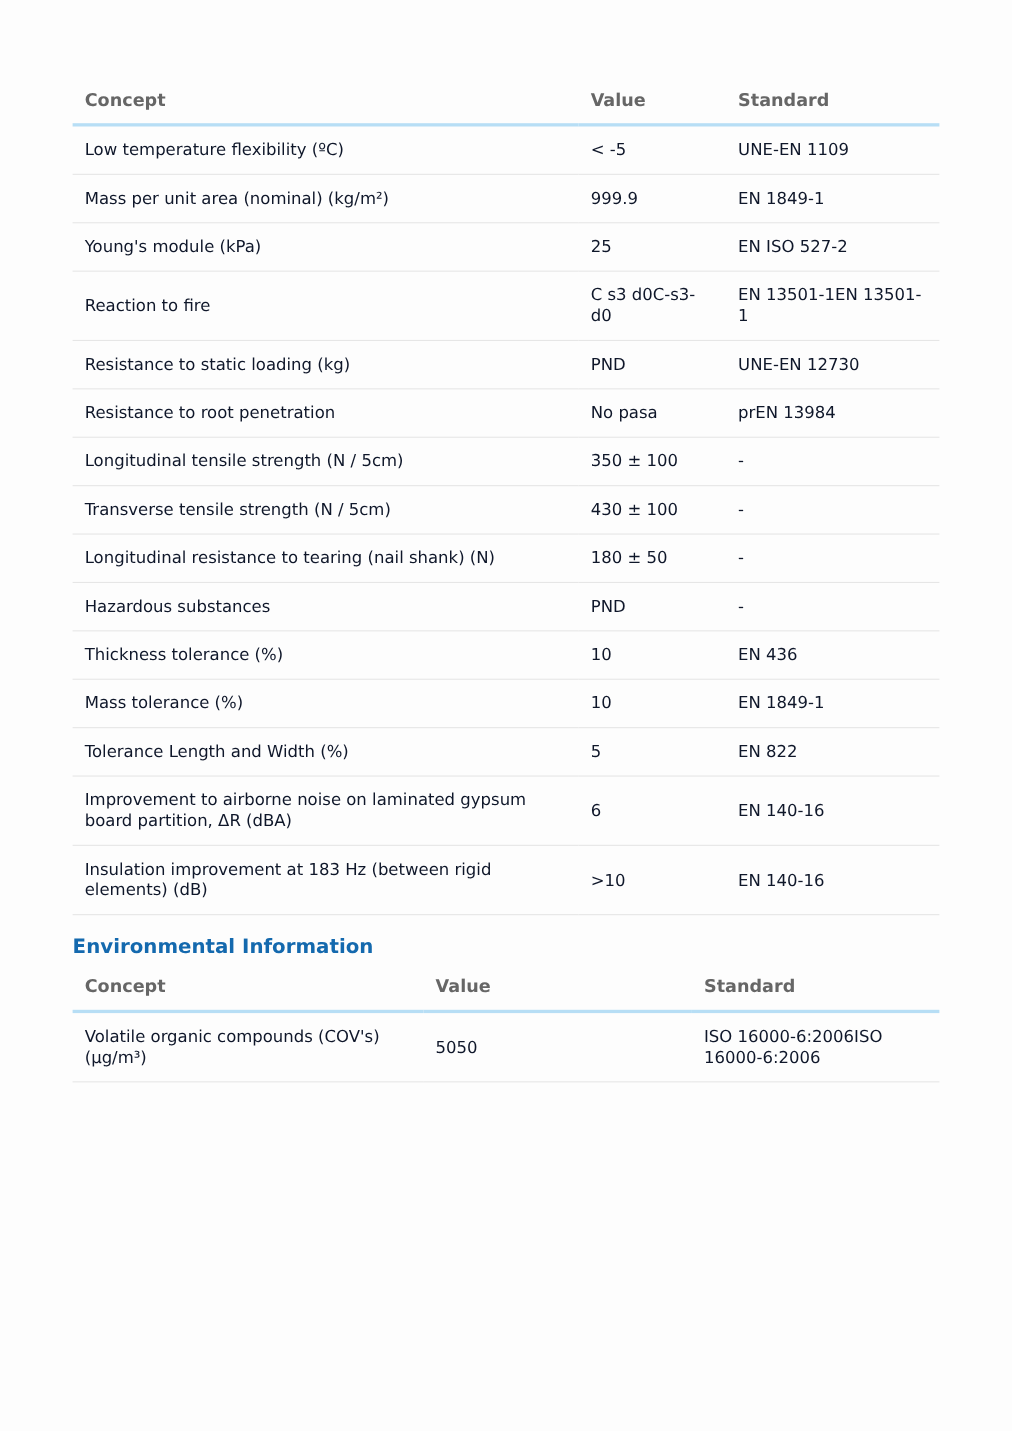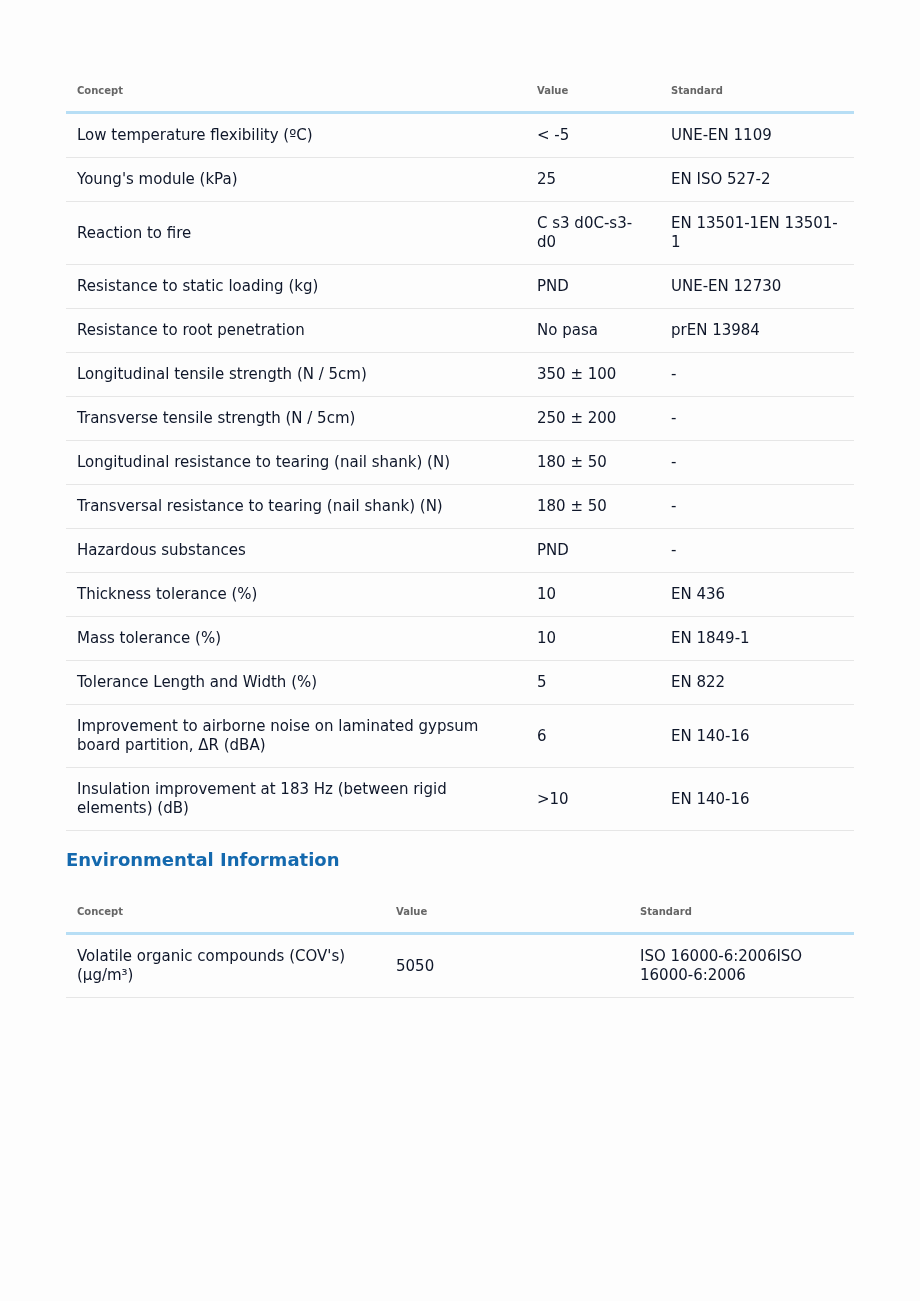--- a/index.html
+++ b/index.html
@@ -22,21 +22,21 @@
       width: 788px;
     }
     table {
       width: 100%;
       border-collapse: collapse;
       table-layout: fixed;
     }
     th {
       text-align: left;
       font-weight: bold;
-      font-size: 10px;
+      font-size: 16px;
       color: #666666;
       padding: 11px 11px 12px 11px;
       border-bottom: 3px solid #b7def5;
       height: 18px;
     }
     td {
       font-size: 15px;
       line-height: 19px;
       color: #0f172a;
       padding: 12px 11px 12px 11px;
@@ -50,21 +50,21 @@
     .t1 col.c1 { width: 460px; }
     .t1 col.c2 { width: 134px; }
     .t1 col.c3 { width: 194px; }
     .t2 col.c1 { width: 319px; }
     .t2 col.c2 { width: 244px; }
     .t2 col.c3 { width: 225px; }
     h2 {
       font-size: 18px;
       font-weight: bold;
       color: #1469ae;
-      margin: 18px 0 20px 0;
+      margin: 18px 0 4px 0;
       padding: 0;
       line-height: 22px;
     }
   </style>
 </head>
 <body>
 
 <div class="page">
 
   <table class="t1">
@@ -80,20 +80,25 @@
         <th>Standard</th>
       </tr>
     </thead>
     <tbody>
       <tr>
         <td>Low temperature flexibility (ºC)</td>
         <td>&lt; -5</td>
         <td>UNE-EN 1109</td>
       </tr>
       <tr>
+        <td>Mass per unit area (nominal) (kg/m²)</td>
+        <td>999.9</td>
+        <td>EN 1849-1</td>
+      </tr>
+      <tr>
         <td>Young's module (kPa)</td>
         <td>25</td>
         <td>EN ISO 527-2</td>
       </tr>
       <tr>
         <td>Reaction to fire</td>
         <td>C s3 d0C-s3-d0</td>
         <td>EN 13501-1EN 13501-1</td>
       </tr>
       <tr>
@@ -106,30 +111,25 @@
         <td>No pasa</td>
         <td>prEN 13984</td>
       </tr>
       <tr>
         <td>Longitudinal tensile strength (N / 5cm)</td>
         <td>350 ± 100</td>
         <td>-</td>
       </tr>
       <tr>
         <td>Transverse tensile strength (N / 5cm)</td>
-        <td>250 ± 200</td>
+        <td>430 ± 100</td>
         <td>-</td>
       </tr>
       <tr>
         <td>Longitudinal resistance to tearing (nail shank) (N)</td>
-        <td>180 ± 50</td>
-        <td>-</td>
-      </tr>
-      <tr>
-        <td>Transversal resistance to tearing (nail shank) (N)</td>
         <td>180 ± 50</td>
         <td>-</td>
       </tr>
       <tr>
         <td>Hazardous substances</td>
         <td>PND</td>
         <td>-</td>
       </tr>
       <tr>
         <td>Thickness tolerance (%)</td>

